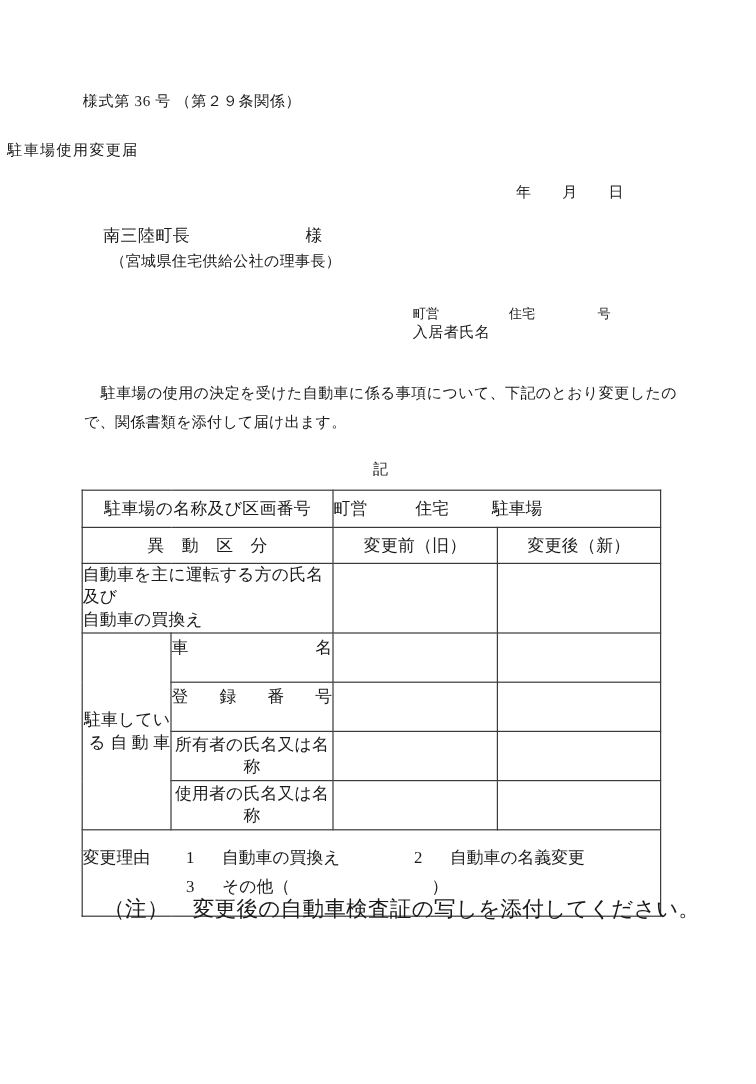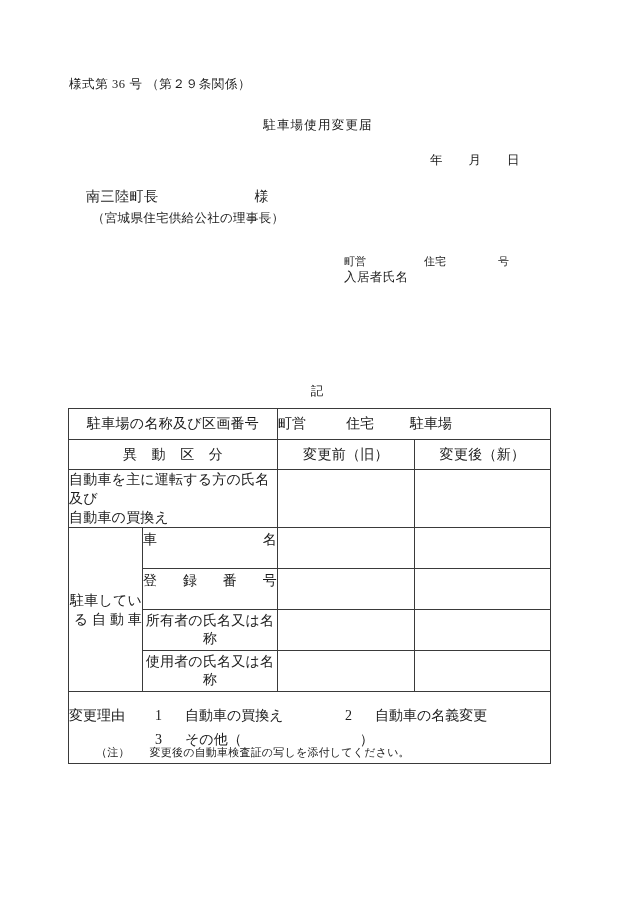--- a/index.html
+++ b/index.html
@@ -27,21 +27,21 @@
     top: 76px;
     font-size: 12.5px;
     letter-spacing: 0.6px;
     white-space: nowrap;
   }
   .doc-title {
     position: absolute;
     left: 0;
     right: 0;
     top: 117px;
-    text-align: center;
+    text-align: left;
     font-size: 12.5px;
     letter-spacing: 1.2px;
   }
   .doc-title .inner {
     display: inline-block;
     margin-left: 6px;
   }
 
   
   .date-line {
@@ -193,23 +193,23 @@
   }
   .reason-row .r-lbl { display: inline-block; width: 86px; }
   .reason-row .r-num { display: inline-block; width: 30px; }
   .reason-row .r-txt1 { display: inline-block; width: 160px; }
   .reason-row .r-num2 { display: inline-block; width: 30px; }
   .reason-row .r-paren-close { display: inline-block; margin-left: 118px; }
 
   
   .note {
     position: absolute;
-    left: 96px;
+    left: 86px;
     top: 745px;
-    font-size: 11px;
+    font-size: 18px;
     letter-spacing: 0.2px;
     white-space: nowrap;
   }
   .note .note-lbl { margin-right: 20px; }
 </style>
 </head>
 <body>
 
 <div class="page">
 
@@ -226,20 +226,23 @@
   <div class="addressee">
     <span class="name">南三陸町長</span><span class="sama">様</span>
   </div>
   <div class="addressee-sub">（宮城県住宅供給公社の理事長）</div>
 
   <div class="applicant-line1">
     <span class="w1">町営</span><span class="w2">住宅</span><span>号</span>
   </div>
   <div class="applicant-line2">入居者氏名</div>
 
+  <div class="body-par">
+    <span class="indent"></span><span>駐車場の使用の決定を受けた自動車に係る事項について、下記のとおり変更したので、関係書類を添付して届け出ます。</span>
+  </div>
 
   <div class="ki">
     <span class="inner">記</span>
   </div>
 
   <table class="tbl">
     <colgroup>
       <col style="width:74px">
       <col style="width:135px">
       <col style="width:137px">

